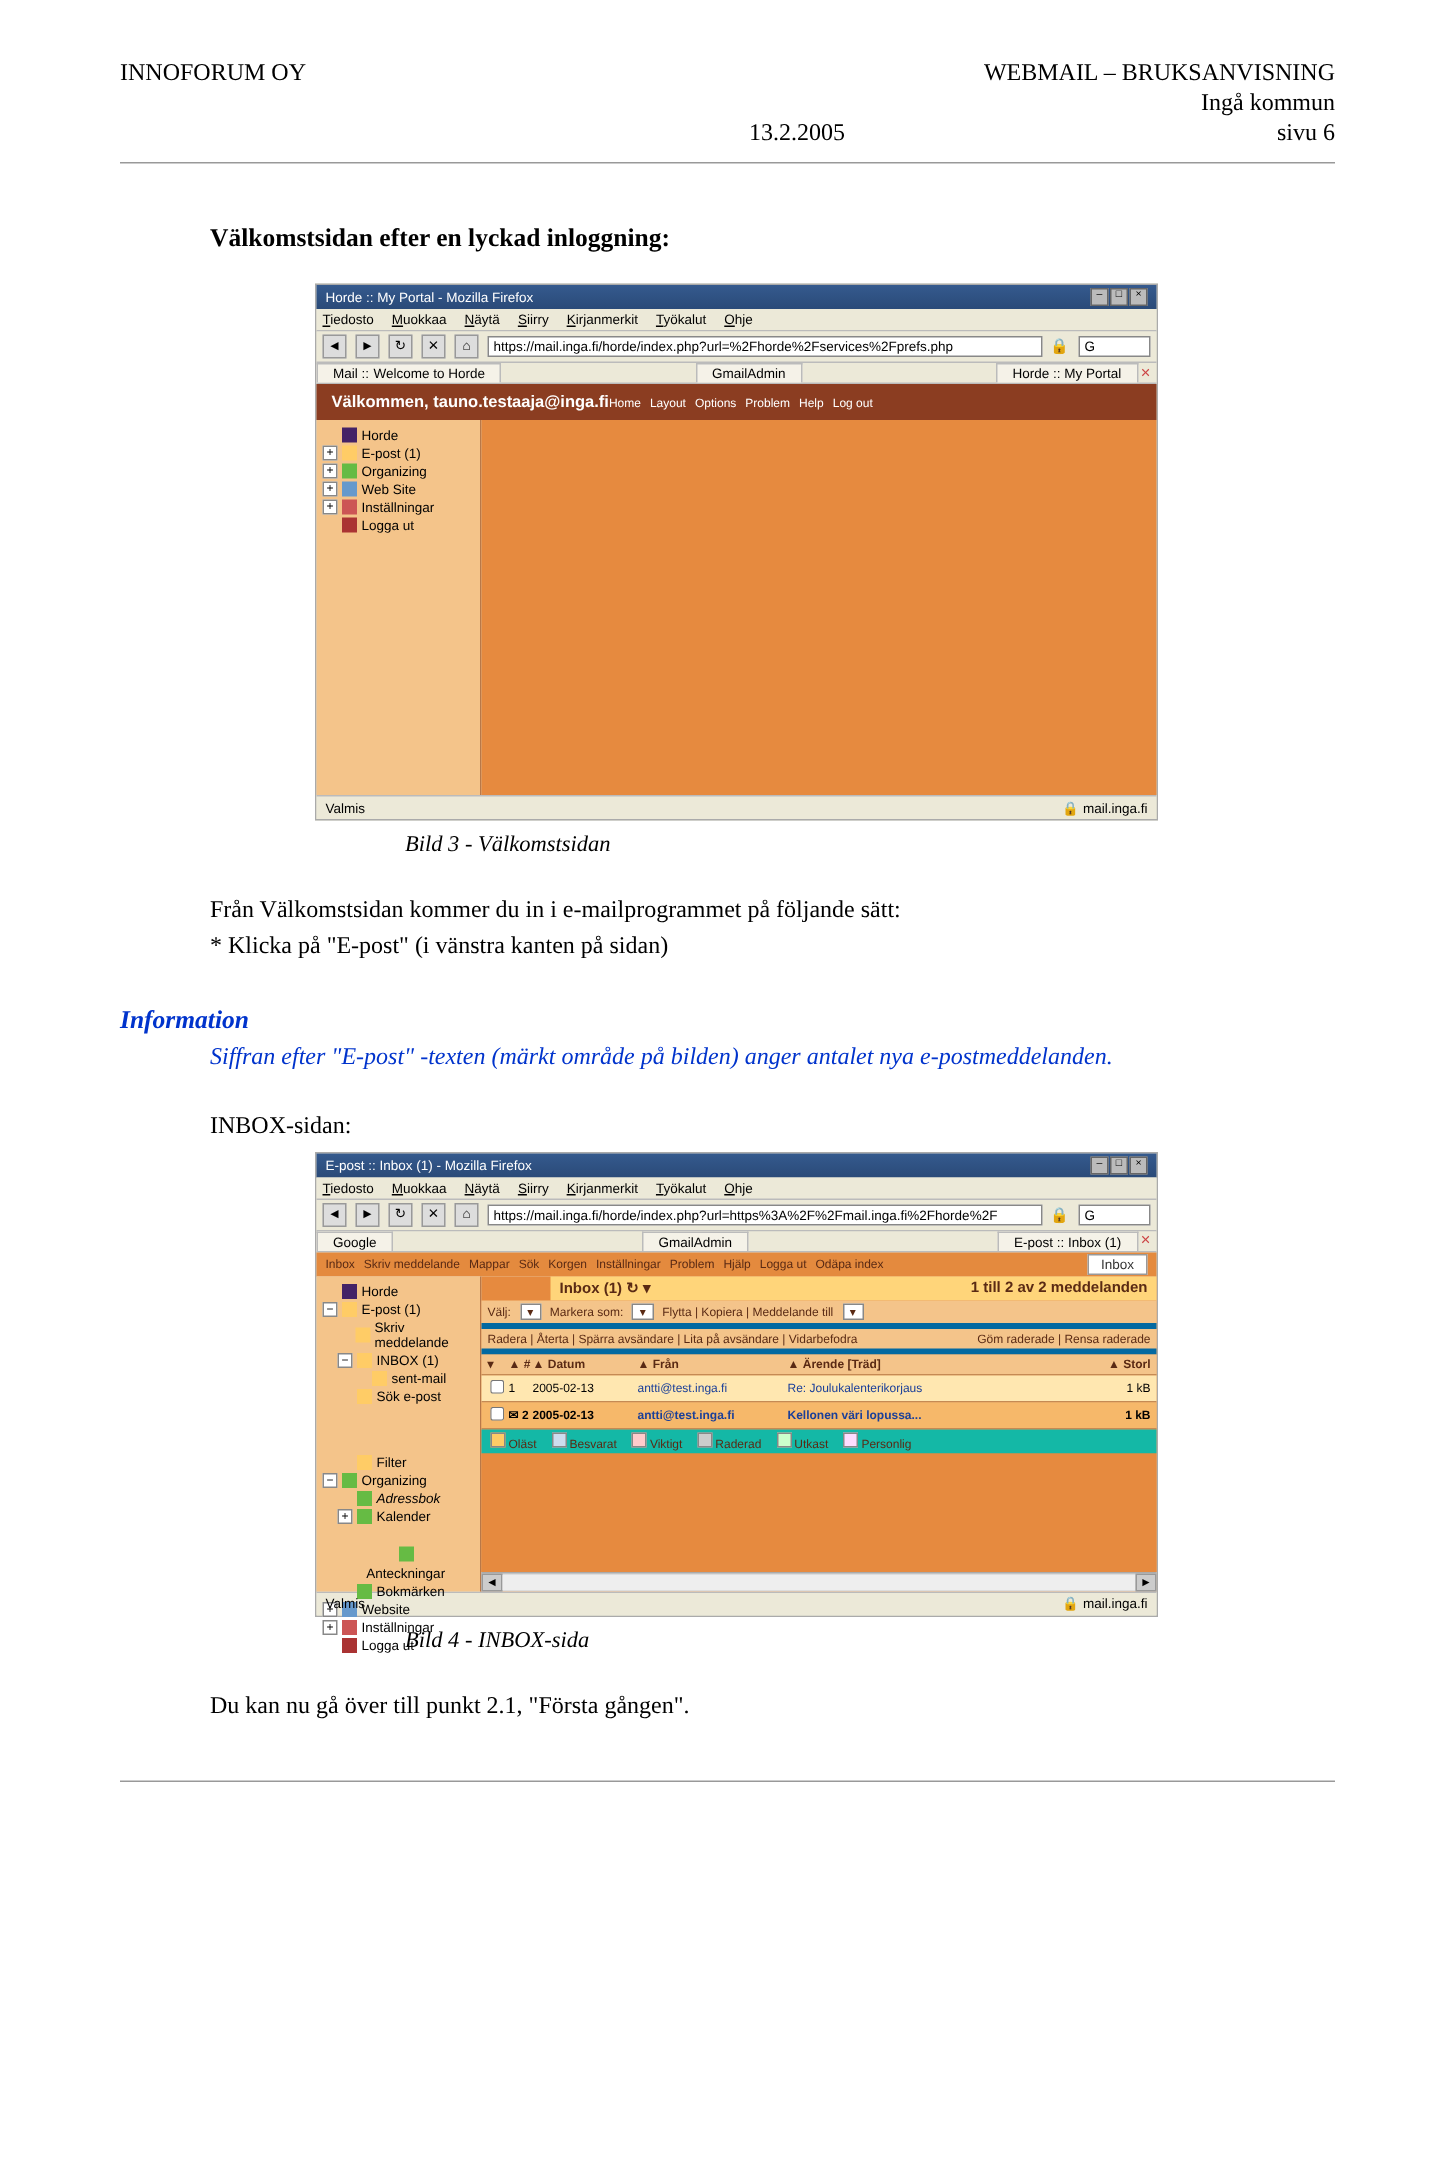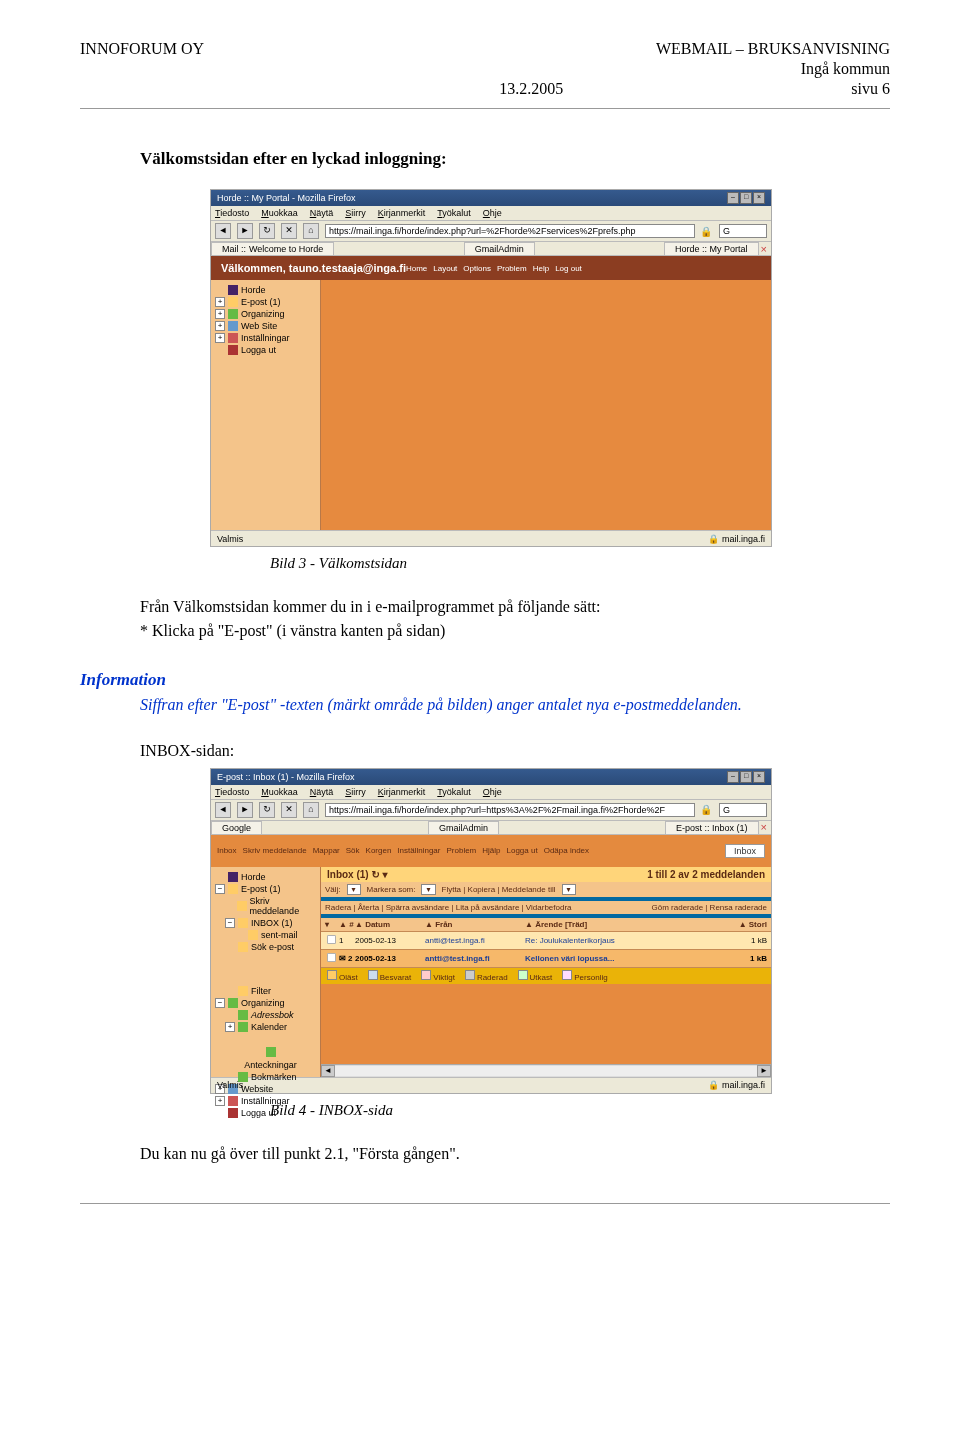--- a/index.html
+++ b/index.html
@@ -185,21 +185,21 @@
     justify-content: space-between;
     padding: 1px 6px;
     border-top: 1px solid #bbb;
     height: 13px;
     align-items: center;
   }
 
   
   .inbox-toolbar {
     background: #e48a3e;
-    height: 32px;
+    height: 16px;
     display: flex;
     align-items: center;
     padding: 0 6px;
     gap: 6px;
   }
   .tb-btn { color: #5a2a14; font-size: 8px; text-align: center; }
   .shot2-body { display: flex; height: 210px; }
   .sidebar2 {
     width: 105px;
     background: #f4c48a;
@@ -214,20 +214,21 @@
   }
   .inbox-header {
     background: #ffd57a;
     padding: 2px 6px;
     font-weight: bold;
     font-size: 10px;
     display: flex;
     justify-content: space-between;
     align-items: center;
     color: #5a2a14;
+    margin-left: 46px;
   }
   .action-row {
     background: #f4c48a;
     padding: 2px 4px;
     font-size: 8px;
     color: #5a2a14;
     display: flex;
     align-items: center;
     gap: 6px;
     border-bottom: 4px solid #0369a1;
@@ -253,21 +254,21 @@
     font-size: 8px;
     padding: 1px 4px;
     align-items: center;
     border-bottom: 1px solid #c58a54;
   }
   .mr1 { background: #ffe7b0; }
   .mr2 { background: #f6b86a; font-weight: bold; }
   .mail-row .from-link { color: #1a3f99; }
   .mail-row .subj-link { color: #1a3f99; }
   .legend-row {
-    background: #eab308;
+    background: #14b8a6;
     font-size: 8px;
     display: flex;
     gap: 10px;
     padding: 2px 6px;
     color: #5a2a14;
   }
   .lg-box { width: 8px; height: 8px; display: inline-block; border: 1px solid #888; margin-right: 2px; }
   .scroll-h {
     background: #ddd;
     height: 12px;

